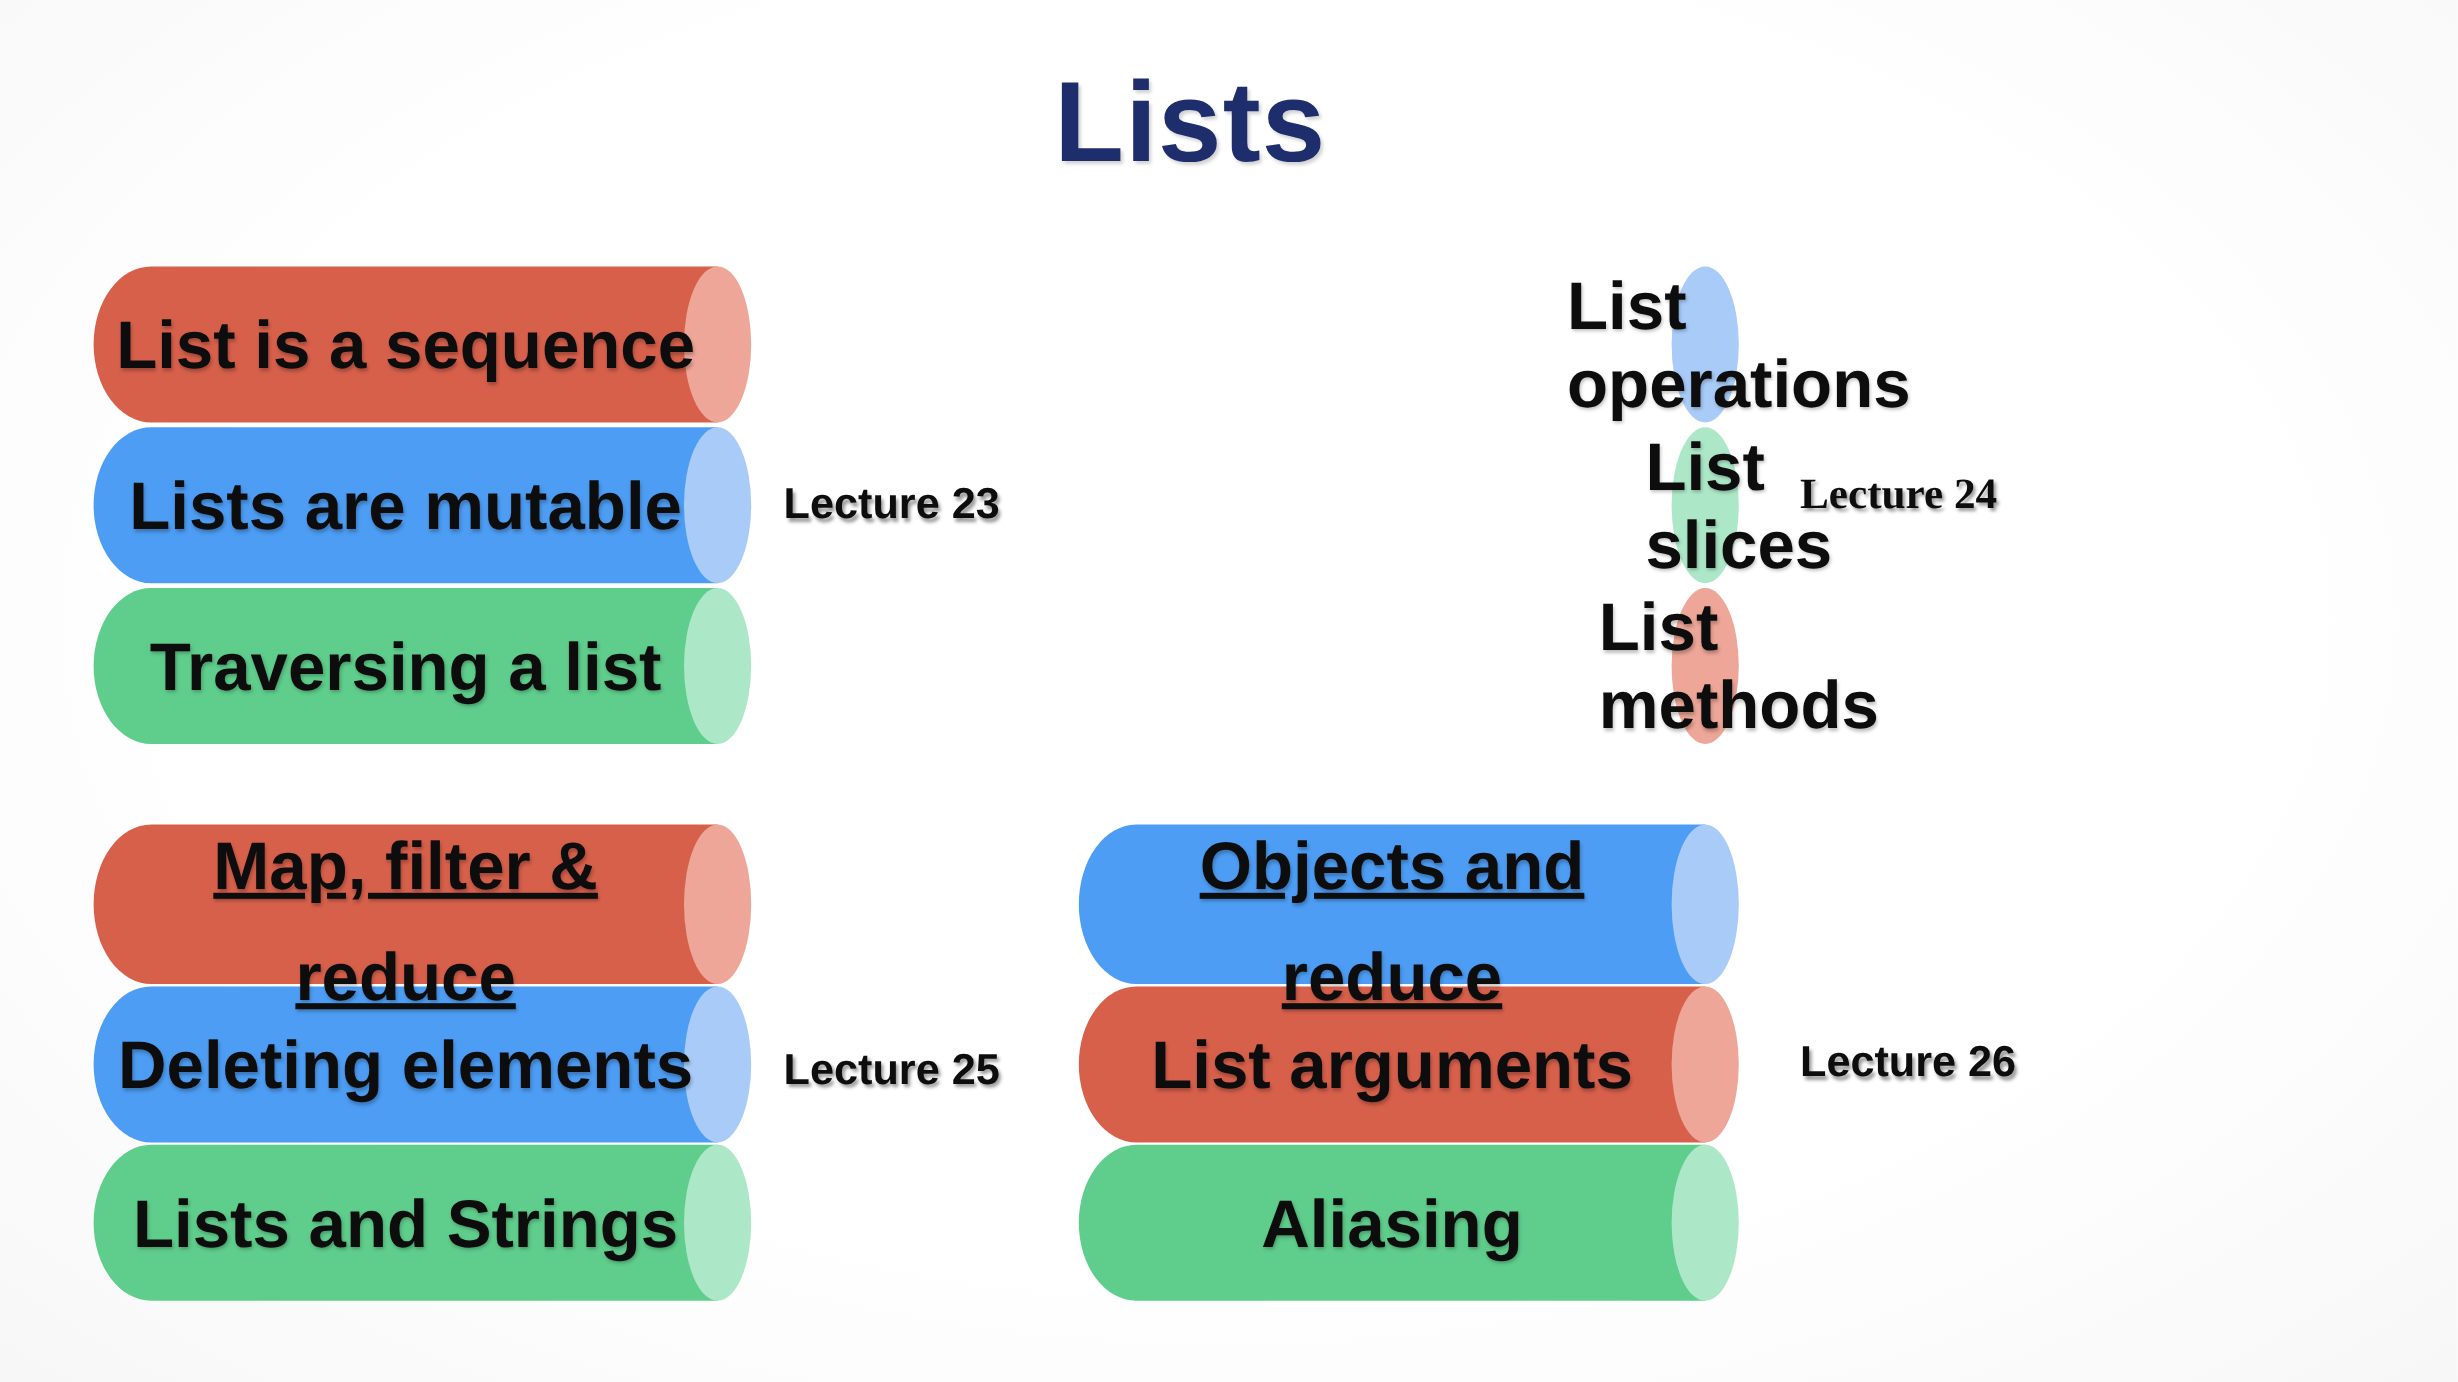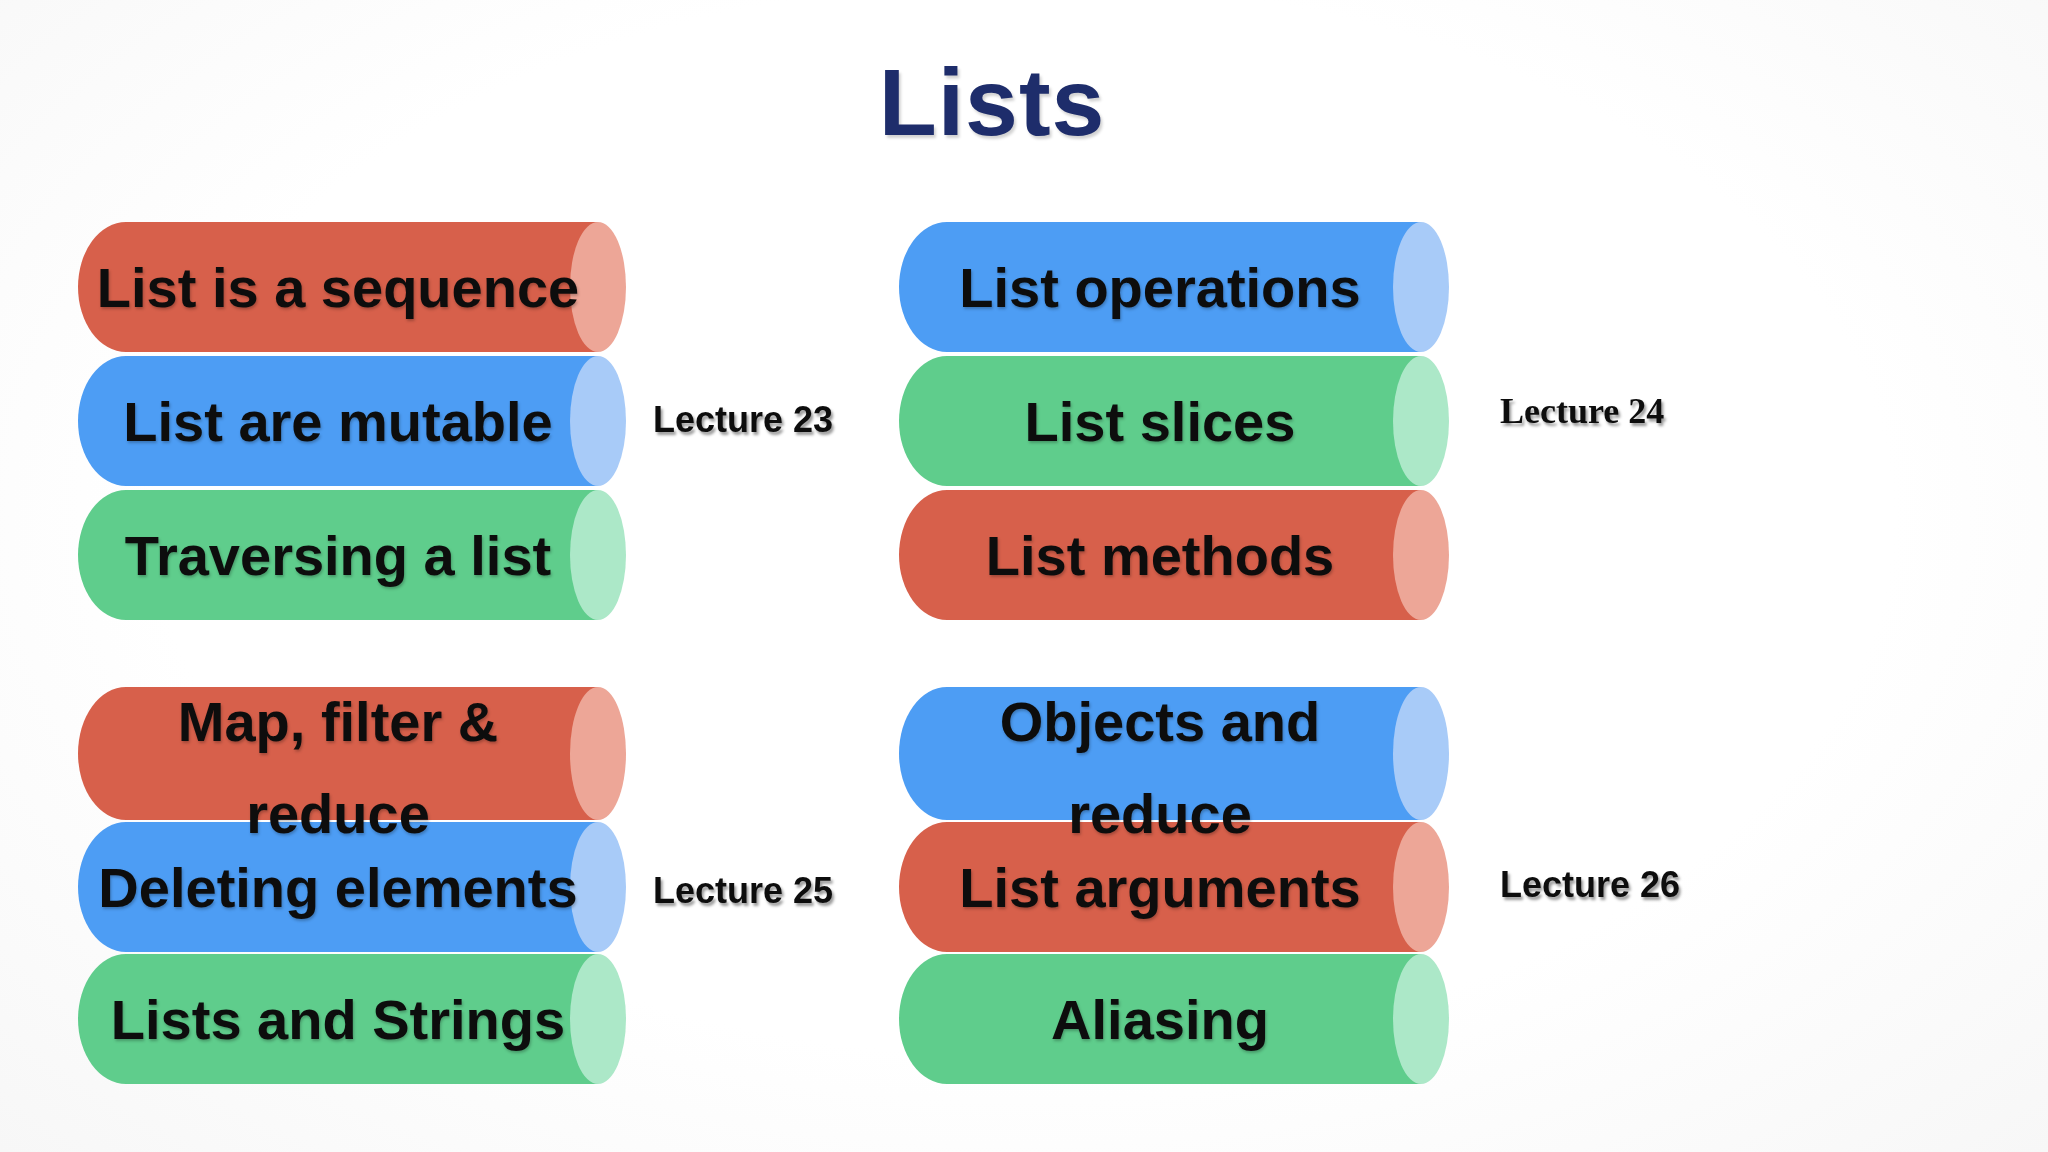--- a/index.html
+++ b/index.html
@@ -90,20 +90,21 @@
     z-index: 2;
     overflow: visible;
   }
   .cyl.two .label {
     flex-direction: column;
     justify-content: flex-start;
     padding-top: 10px;
     row-gap: 42px;
     line-height: 50px;
     box-sizing: border-box;
+    text-decoration: underline;
   }
 
   .c-red   { --body: #d7604b; --cap: #eda697; }
   .c-blue  { --body: #4d9df4; --cap: #a8cbf8; }
   .c-green { --body: #5fcd8c; --cap: #ace8c8; }
 
   
   .lecture {
     position: absolute;
     font-size: 36px;
@@ -125,34 +126,34 @@
       <div class="cap"></div>
       <div class="body"></div>
       <div class="label">
         <span>List is a sequence</span>
       </div>
     </div>
     <div class="cyl c-blue">
       <div class="cap"></div>
       <div class="body"></div>
       <div class="label">
-        <span>List are mutable</span>
+        <span>Lists are mutable</span>
       </div>
     </div>
     <div class="cyl c-green">
       <div class="cap"></div>
       <div class="body"></div>
       <div class="label">
         <span>Traversing a list</span>
       </div>
     </div>
   </section>
   <div class="lecture" style="left:653px; top:399px;">Lecture 23</div>
 
-  <section class="group" style="left:899px; top:222px; width:550px;">
+  <section class="group" style="left:899px; top:222px; width:550px;align-items:flex-end;">
     <div class="cyl c-blue">
       <div class="cap"></div>
       <div class="body"></div>
       <div class="label">
         <span>List operations</span>
       </div>
     </div>
     <div class="cyl c-green">
       <div class="cap"></div>
       <div class="body"></div>

